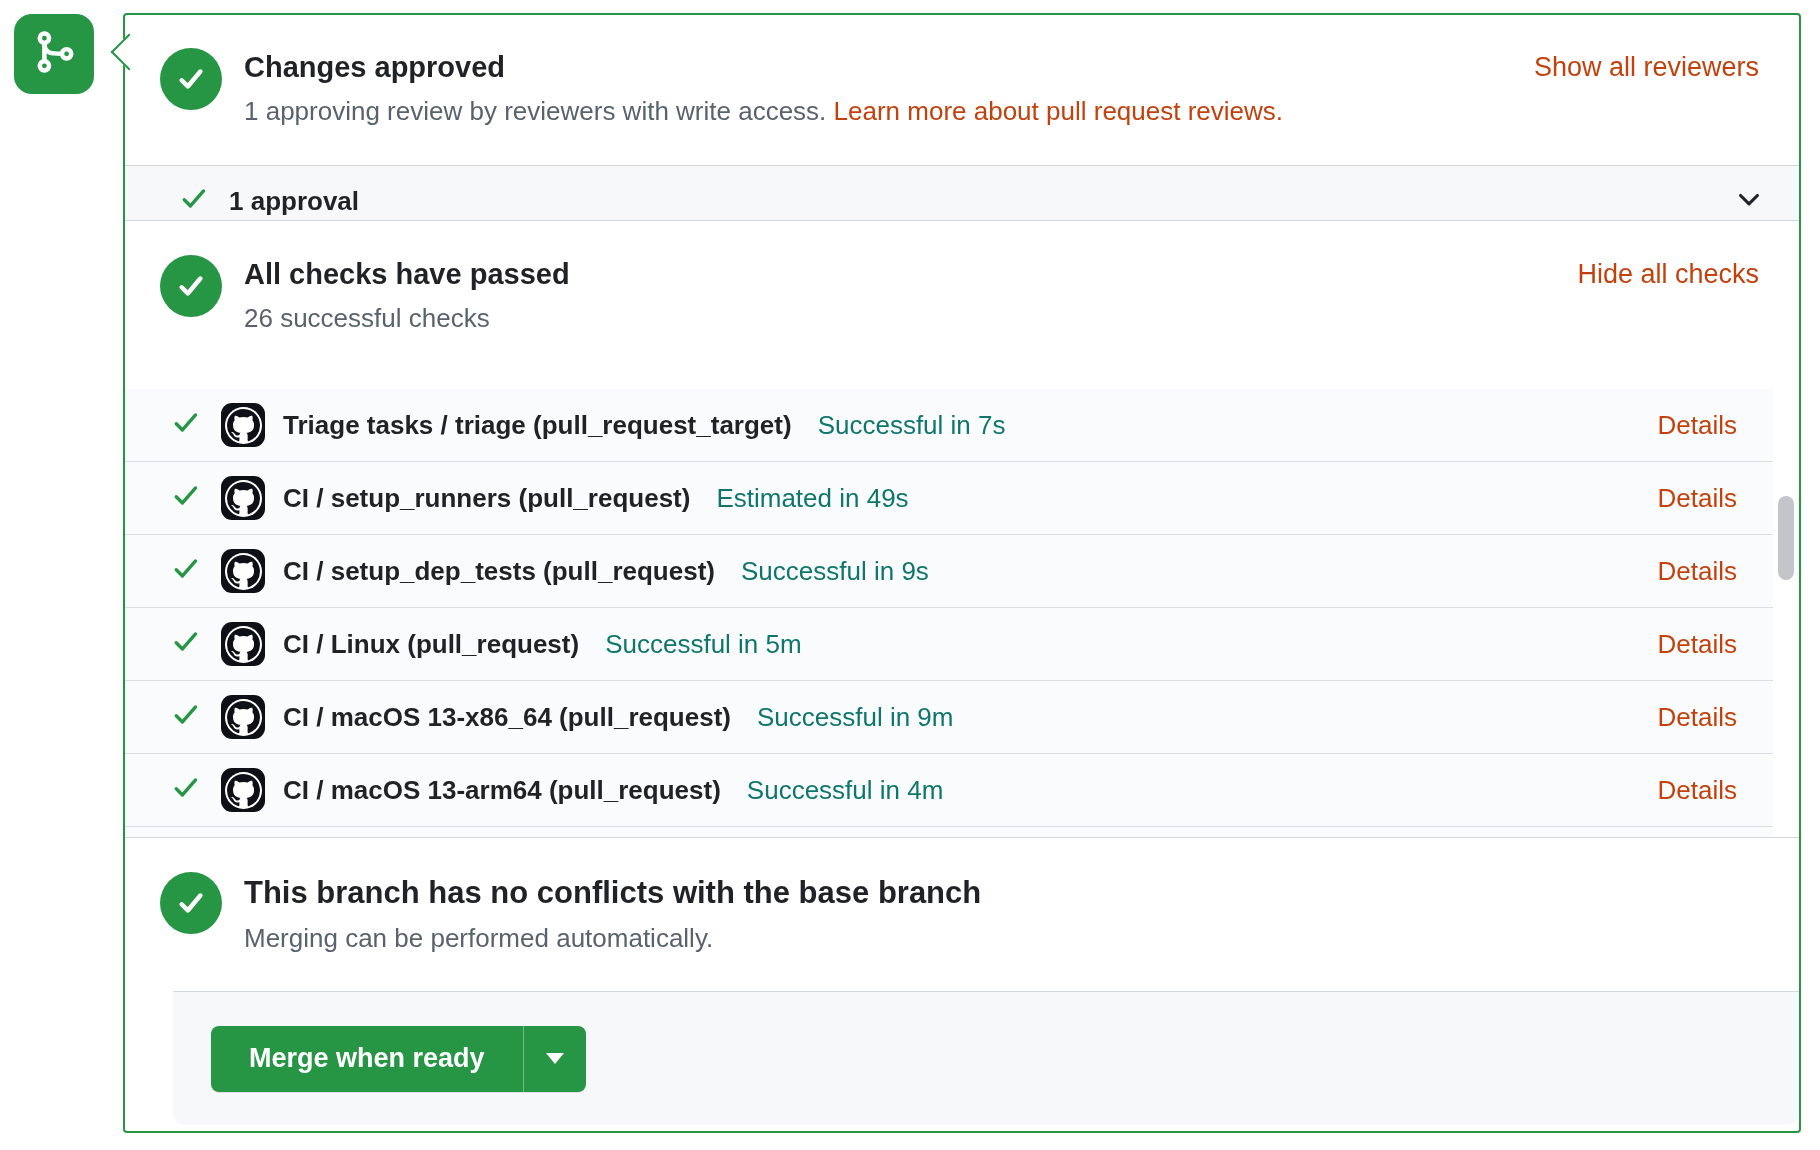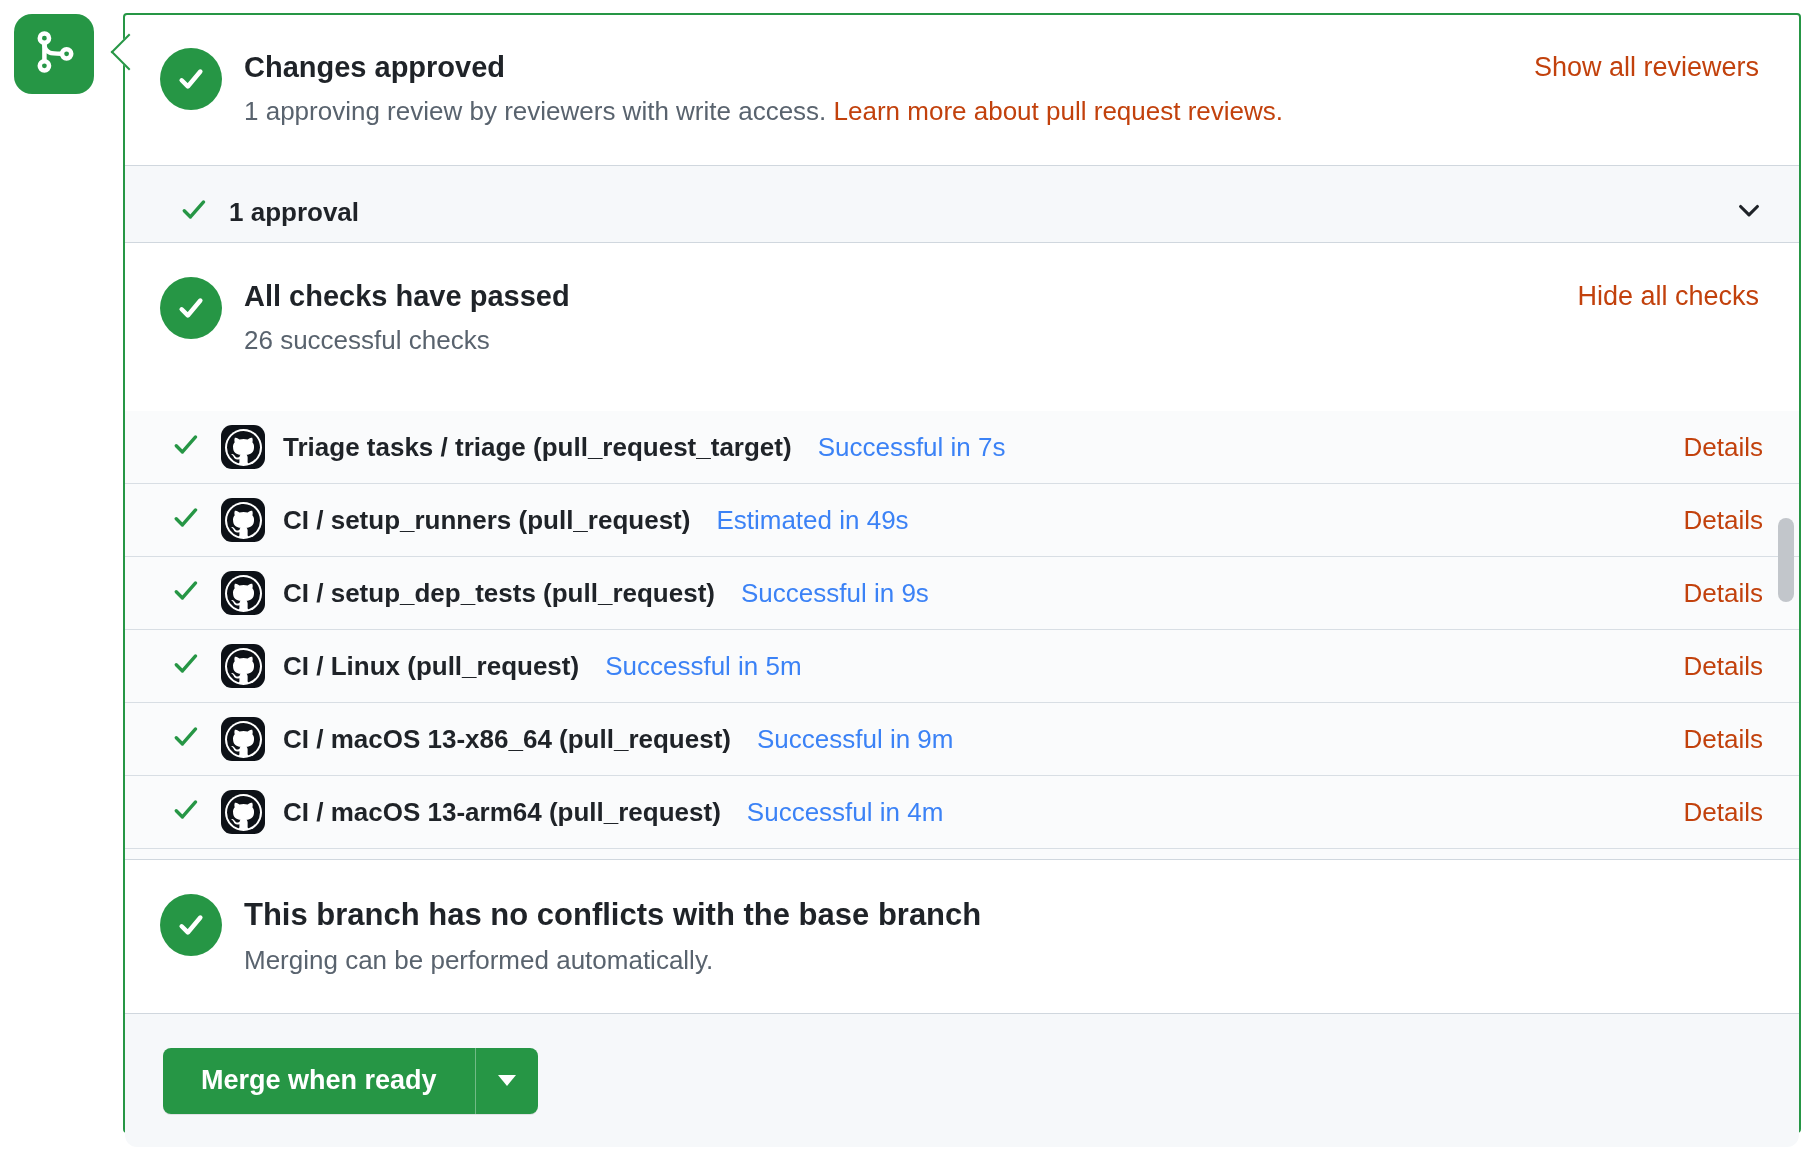--- a/index.html
+++ b/index.html
@@ -19,37 +19,37 @@
 
   .status-circle{width:62px;height:62px;border-radius:50%;background:#269645;display:flex;align-items:center;justify-content:center;flex:none;margin-right:22px;}
   .sec-titles{display:flex;flex-direction:column;}
   .sec-title{font-size:29px;font-weight:bold;line-height:1.15;margin-top:3px;}
   .sec-title-lg{font-size:31px;}
   .sec-sub{font-size:26px;color:#59636e;margin-top:11px;line-height:1.3;}
   a,.link{color:#c2410c;text-decoration:none;cursor:pointer;}
   .sec-action{margin-left:auto;font-size:27px;padding-top:4px;white-space:nowrap;}
 
   
-  .row-approval{height:78px;box-sizing:border-box;background:#f6f8fa;border-top:1px solid #d0d7de;border-bottom:1px solid #d0d7de;display:flex;align-items:center;padding:16px 36px 0 54px;}
+  .row-approval{height:56px;box-sizing:border-box;background:#f6f8fa;border-top:1px solid #d0d7de;border-bottom:1px solid #d0d7de;display:flex;align-items:center;padding:16px 36px 0 54px;}
   .row-approval .label{font-size:26px;font-weight:bold;margin-left:20px;}
   .row-approval .chev{margin-left:auto;}
 
   
-  .checks-list{height:448px;box-sizing:border-box;overflow:hidden;position:relative;background:#fff;}
+  .checks-list{height:448px;box-sizing:border-box;overflow:hidden;position:relative;background:#fff;padding-right:26px;}
   .check-row{height:73px;box-sizing:border-box;background:#fafbfc;border-bottom:1px solid #d8dee4;display:flex;align-items:center;padding:0 36px 0 46px;}
   .check-row .ok{flex:none;margin-right:20px;}
   .avatar{flex:none;width:44px;height:44px;border-radius:11px;background:#0d1117;display:flex;align-items:center;justify-content:center;margin-right:18px;}
   .avatar .disc{width:37px;height:37px;border-radius:50%;background:#fff;display:flex;align-items:center;justify-content:center;}
   .check-name{font-size:26px;font-weight:bold;white-space:nowrap;}
-  .check-status{font-size:26px;color:#3b82f6;margin-left:26px;white-space:nowrap;}
+  .check-status{font-size:26px;color:#0f766e;margin-left:26px;white-space:nowrap;}
   .check-details{margin-left:auto;font-size:26px;}
   .scroll-thumb{position:absolute;right:5px;top:107px;width:16px;height:84px;border-radius:8px;background:#c2c6cb;}
 
   
-  .footer{height:134px;box-sizing:border-box;background:#f6f8fa;border-top:1px solid #d0d7de;border-radius:0 0 12px 12px;display:flex;align-items:center;padding:0 38px;}
+  .footer{height:134px;box-sizing:border-box;background:#f6f8fa;border-top:1px solid #d0d7de;border-radius:0 0 12px 12px;display:flex;align-items:center;padding:0 38px;margin-left:48px;}
   .merge-btn{flex:none;height:66px;background:#269645;border:none;border-radius:8px;display:flex;align-items:stretch;color:#fff;cursor:pointer;padding:0;font-family:inherit;box-shadow:0 1px 0 rgba(27,31,36,.1);}
   .merge-btn .main{display:flex;align-items:center;padding:0 38px;font-size:27px;font-weight:bold;color:#fff;}
   .merge-btn .caret-part{display:flex;align-items:center;justify-content:center;width:62px;border-left:1px solid rgba(255,255,255,.35);}
   .caret-down{width:0;height:0;border-left:9px solid transparent;border-right:9px solid transparent;border-top:11px solid #ffffff;}
   .footer-text{margin-left:28px;font-size:26px;line-height:36px;color:#1f2328;}
 </style>
 </head>
 <body>
 
 <div class="tile">

